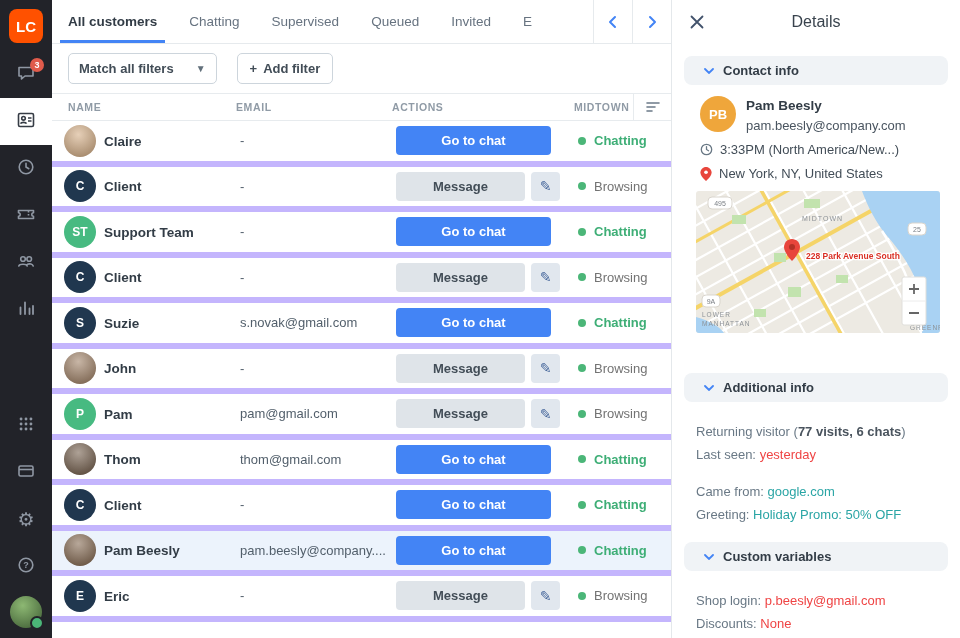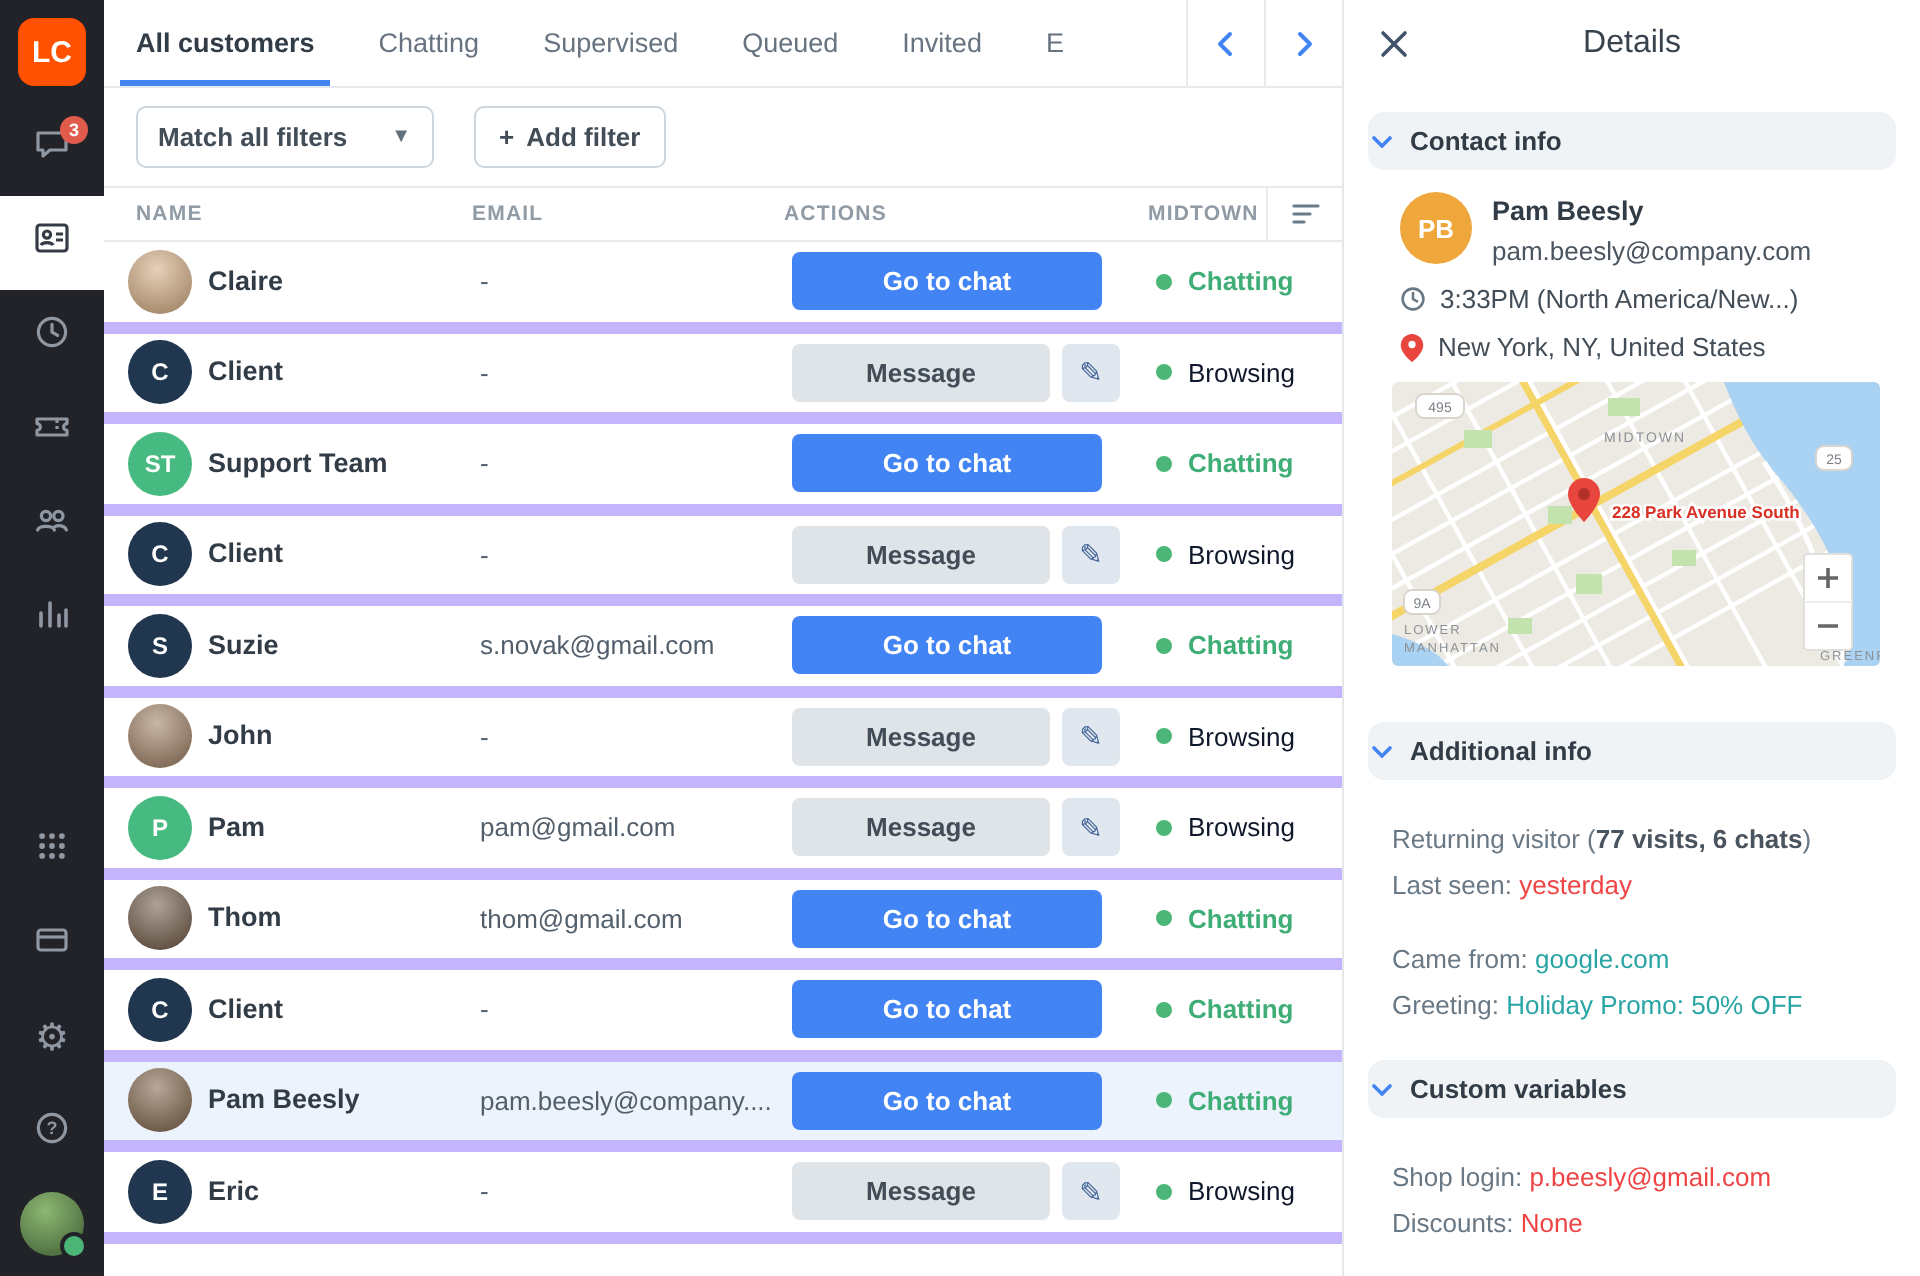--- a/index.html
+++ b/index.html
@@ -56,39 +56,39 @@
   .name-text { font-size:13.5px; font-weight:bold; color:#323c46; }
   .cell-email { font-size:13px; color:#525f6b; overflow:hidden; text-overflow:ellipsis; white-space:nowrap; padding-right:8px; }
   .cell-actions { display:flex; align-items:center; gap:6px; }
   .action-btn { height:29px; border:none; border-radius:4px; background:#dfe4e9; color:#424d57; width:129px;
                 font:bold 13px "Liberation Sans", sans-serif; cursor:pointer; }
   .action-btn.primary { background:#4384f5; color:#fff; width:155px; }
   .edit-btn { width:29px; height:29px; border:none; border-radius:4px; background:#e1e7ee; color:#44659a;
               font-size:14px; display:flex; align-items:center; justify-content:center; cursor:pointer; }
   .dot { width:8px; height:8px; border-radius:50%; background:#4bb678; display:inline-block; margin-right:8px; flex-shrink:0; }
   .cell-activity { display:flex; align-items:center; }
-  .activity-text { font-size:13px; color:#0f172a; }
+  .activity-text { font-size:13px; color:#737373; }
   .activity-text.chatting { color:#3eae76; font-weight:bold; }
 
   
   .details { width:288px; flex-shrink:0; display:flex; flex-direction:column; overflow:hidden; background:#fff; }
   .details-header { height:44px; position:relative; display:flex; align-items:center; justify-content:center; flex-shrink:0; }
   .details-title { font-size:16px; color:#39434d; }
   .close-btn { position:absolute; left:16px; top:13px; background:none; border:none; cursor:pointer; padding:2px; }
   .section-bar { margin:12px 12px 0; background:#f0f3f6; border-radius:8px; height:29px; display:flex;
-                 align-items:center; gap:9px; padding:0 2px; font-size:13px; font-weight:bold; color:#323c46; cursor:pointer; }
+                 align-items:center; gap:9px; padding:0 20px; font-size:13px; font-weight:bold; color:#323c46; cursor:pointer; }
   .section-bar.mt-lg { margin-top:28px; }
   .contact { padding:11px 16px 0 28px; }
   .contact-top { display:flex; gap:10px; align-items:flex-start; }
   .pb-avatar { width:36px; height:36px; border-radius:50%; background:#efa63b; color:#fff; font-size:13px;
                font-weight:bold; display:flex; align-items:center; justify-content:center; flex-shrink:0; }
   .contact-name { font-size:13.5px; font-weight:bold; color:#323c46; padding-top:2px; }
   .contact-email { font-size:13px; color:#4a5560; margin-top:5px; }
   .contact-line { display:flex; align-items:center; gap:7px; margin-top:9px; font-size:13px; color:#424d57; }
-  .map-wrap { margin:10px 20px 0 24px; border-radius:3px; overflow:hidden; width:244px; height:142px; cursor:pointer; }
+  .map-wrap { margin:10px 20px 12px 24px; border-radius:3px; overflow:hidden; width:244px; height:142px; cursor:pointer; }
   .info-block { padding:18px 16px 0 24px; font-size:13px; color:#697885; line-height:23px; }
   .info-block .val { color:#ef4444; }
   .info-block b { color:#4a545e; }
   .info-line.gap { margin-top:14px; }
   .link { color:#2aa5a5; cursor:pointer; }
   svg text { font-family:"Liberation Sans", sans-serif; }
 </style>
 </head>
 <body>
 

